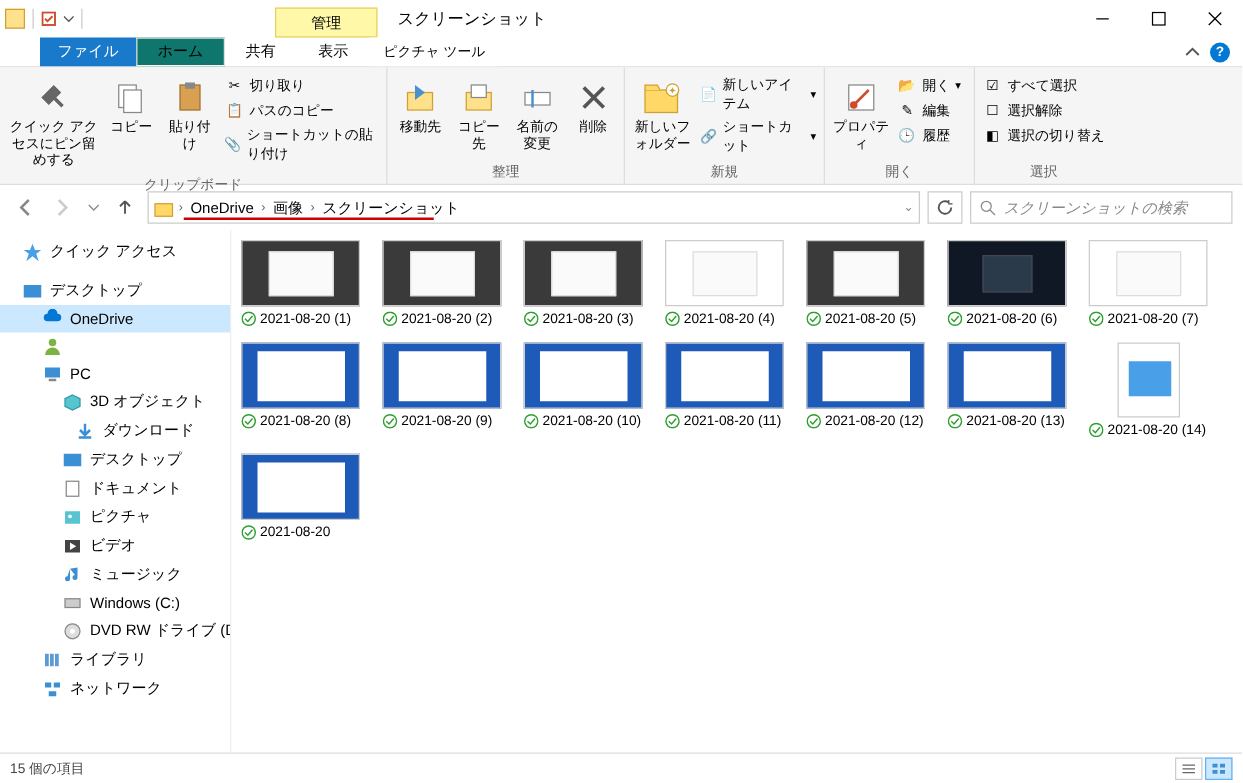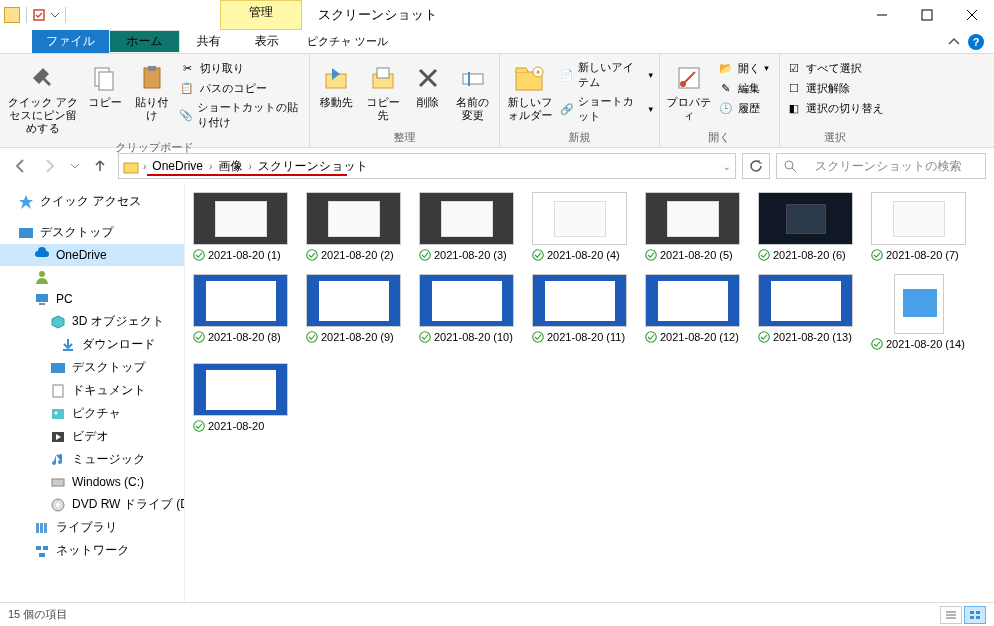--- a/index.html
+++ b/index.html
@@ -3,21 +3,21 @@
 <meta charset="utf-8">
 <style>
 * { box-sizing: border-box; margin: 0; padding: 0; font-family: "Yu Gothic UI", "Meiryo", sans-serif; }
 body { width: 994px; height: 626px; background: #fff; font-size: 12px; color: #000; overflow: hidden; position: relative; }
 
 
 .titlebar { height: 30px; display: flex; align-items: center; background: #fff; }
 .titlebar-left { display: flex; align-items: center; padding: 0 4px; gap: 6px; }
 .titlebar-left .sysmenu { width: 16px; height: 16px; background: #ffe18b; border: 1px solid #d0a030; }
 .titlebar-left .sep { width: 1px; height: 16px; background: #ccc; }
-.titlebar-center { display: flex; height: 100%; }
+.titlebar-center { display: flex; align-items: flex-end; height: 100%; }
 .ctx-tab { background: #fff8a8; border: 1px solid #e8d060; padding: 3px 28px 2px; font-size: 12px; margin-left: 150px; }
 .titlebar-title { margin-left: 16px; font-size: 13px; align-self: center; }
 .titlebar-spacer { flex: 1; }
 .winbtns { display: flex; }
 .winbtn { width: 45px; height: 30px; display: flex; align-items: center; justify-content: center; }
 .winbtn svg { width: 12px; height: 12px; }
 
 
 .tabstrip { height: 24px; display: flex; align-items: stretch; background: #fff; border-bottom: 1px solid #ddd; }
 .tab-file { background: #1979ca; color: #fff; padding: 4px 14px; font-size: 12px; display: flex; align-items: center; margin-left: 32px; }
@@ -41,21 +41,21 @@
 
 
 .navbar { height: 36px; display: flex; align-items: center; gap: 6px; padding: 4px 8px; }
 .navbtn { width: 24px; height: 24px; display: flex; align-items: center; justify-content: center; color: #888; }
 .addrbox { flex: 1; border: 1px solid #ccc; height: 26px; display: flex; align-items: center; padding: 0 4px; gap: 4px; font-size: 12px; position: relative; }
 .addrbox .seg { padding: 0 2px; }
 .addrbox .chev { color: #666; font-size: 10px; }
 .addrbox .underline { position: absolute; left: 28px; bottom: 2px; height: 2px; background: #cc0000; }
 .refreshbtn, .searchbox { border: 1px solid #ccc; height: 26px; display: flex; align-items: center; }
 .refreshbtn { width: 28px; justify-content: center; }
-.searchbox { width: 210px; padding: 0 6px; gap: 18px; color: #888; }
+.searchbox { width: 210px; padding: 0 6px; gap: 6px; color: #888; font-style: italic; }
 
 
 .body { display: flex; height: 418px; }
 .nav { width: 185px; border-right: 1px solid #eee; overflow: hidden; padding-top: 6px; }
 .nav-item { display: flex; align-items: center; gap: 6px; padding: 3px 8px 3px 18px; font-size: 12px; white-space: nowrap; }
 .nav-item.sel { background: #cce8ff; }
 .nav-item.l2 { padding-left: 34px; }
 .nav-ico { width: 16px; height: 16px; flex-shrink: 0; }
 
 .content { flex: 1; padding: 8px 0 0 8px; display: flex; flex-wrap: wrap; align-content: flex-start; gap: 12px 18px; overflow: hidden; }
@@ -191,37 +191,37 @@
       </div>
       <div class="bigbtn" style="width:42px">
         <div class="ico">
             <svg width="28" height="28">
               <rect x="4" y="10" width="20" height="14" fill="#ffe18b" stroke="#d0a030"></rect>
               <rect x="8" y="4" width="12" height="10" fill="#fff" stroke="#888"></rect>
             </svg>
           </div>
         <div class="lbl">コピー先</div>
       </div>
+      <div class="bigbtn" style="width:42px">
+        <div class="ico">
+            <svg width="28" height="28">
+              <rect x="4" y="10" width="20" height="10" fill="#fff" stroke="#888"></rect>
+              <line x1="10" y1="8" x2="10" y2="22" stroke="#4a90d0" stroke-width="2"></line>
+            </svg>
+          </div>
+        <div class="lbl">名前の変更</div>
+      </div>
       <div class="bigbtn" style="width:38px">
         <div class="ico">
             <svg width="28" height="28">
               <line x1="6" y1="6" x2="22" y2="22" stroke="#555" stroke-width="3"></line>
               <line x1="22" y1="6" x2="6" y2="22" stroke="#555" stroke-width="3"></line>
             </svg>
           </div>
         <div class="lbl">削除</div>
-      </div>
-      <div class="bigbtn" style="width:42px">
-        <div class="ico">
-            <svg width="28" height="28">
-              <rect x="4" y="10" width="20" height="10" fill="#fff" stroke="#888"></rect>
-              <line x1="10" y1="8" x2="10" y2="22" stroke="#4a90d0" stroke-width="2"></line>
-            </svg>
-          </div>
-        <div class="lbl">名前の変更</div>
       </div>
     </div>
     <div class="rgroup-label">整理</div>
   </div>
 
   <div class="rgroup" style="width:160px">
     <div class="rgroup-body">
       <div class="bigbtn" style="width:52px">
         <div class="ico">
             <svg width="32" height="28">

